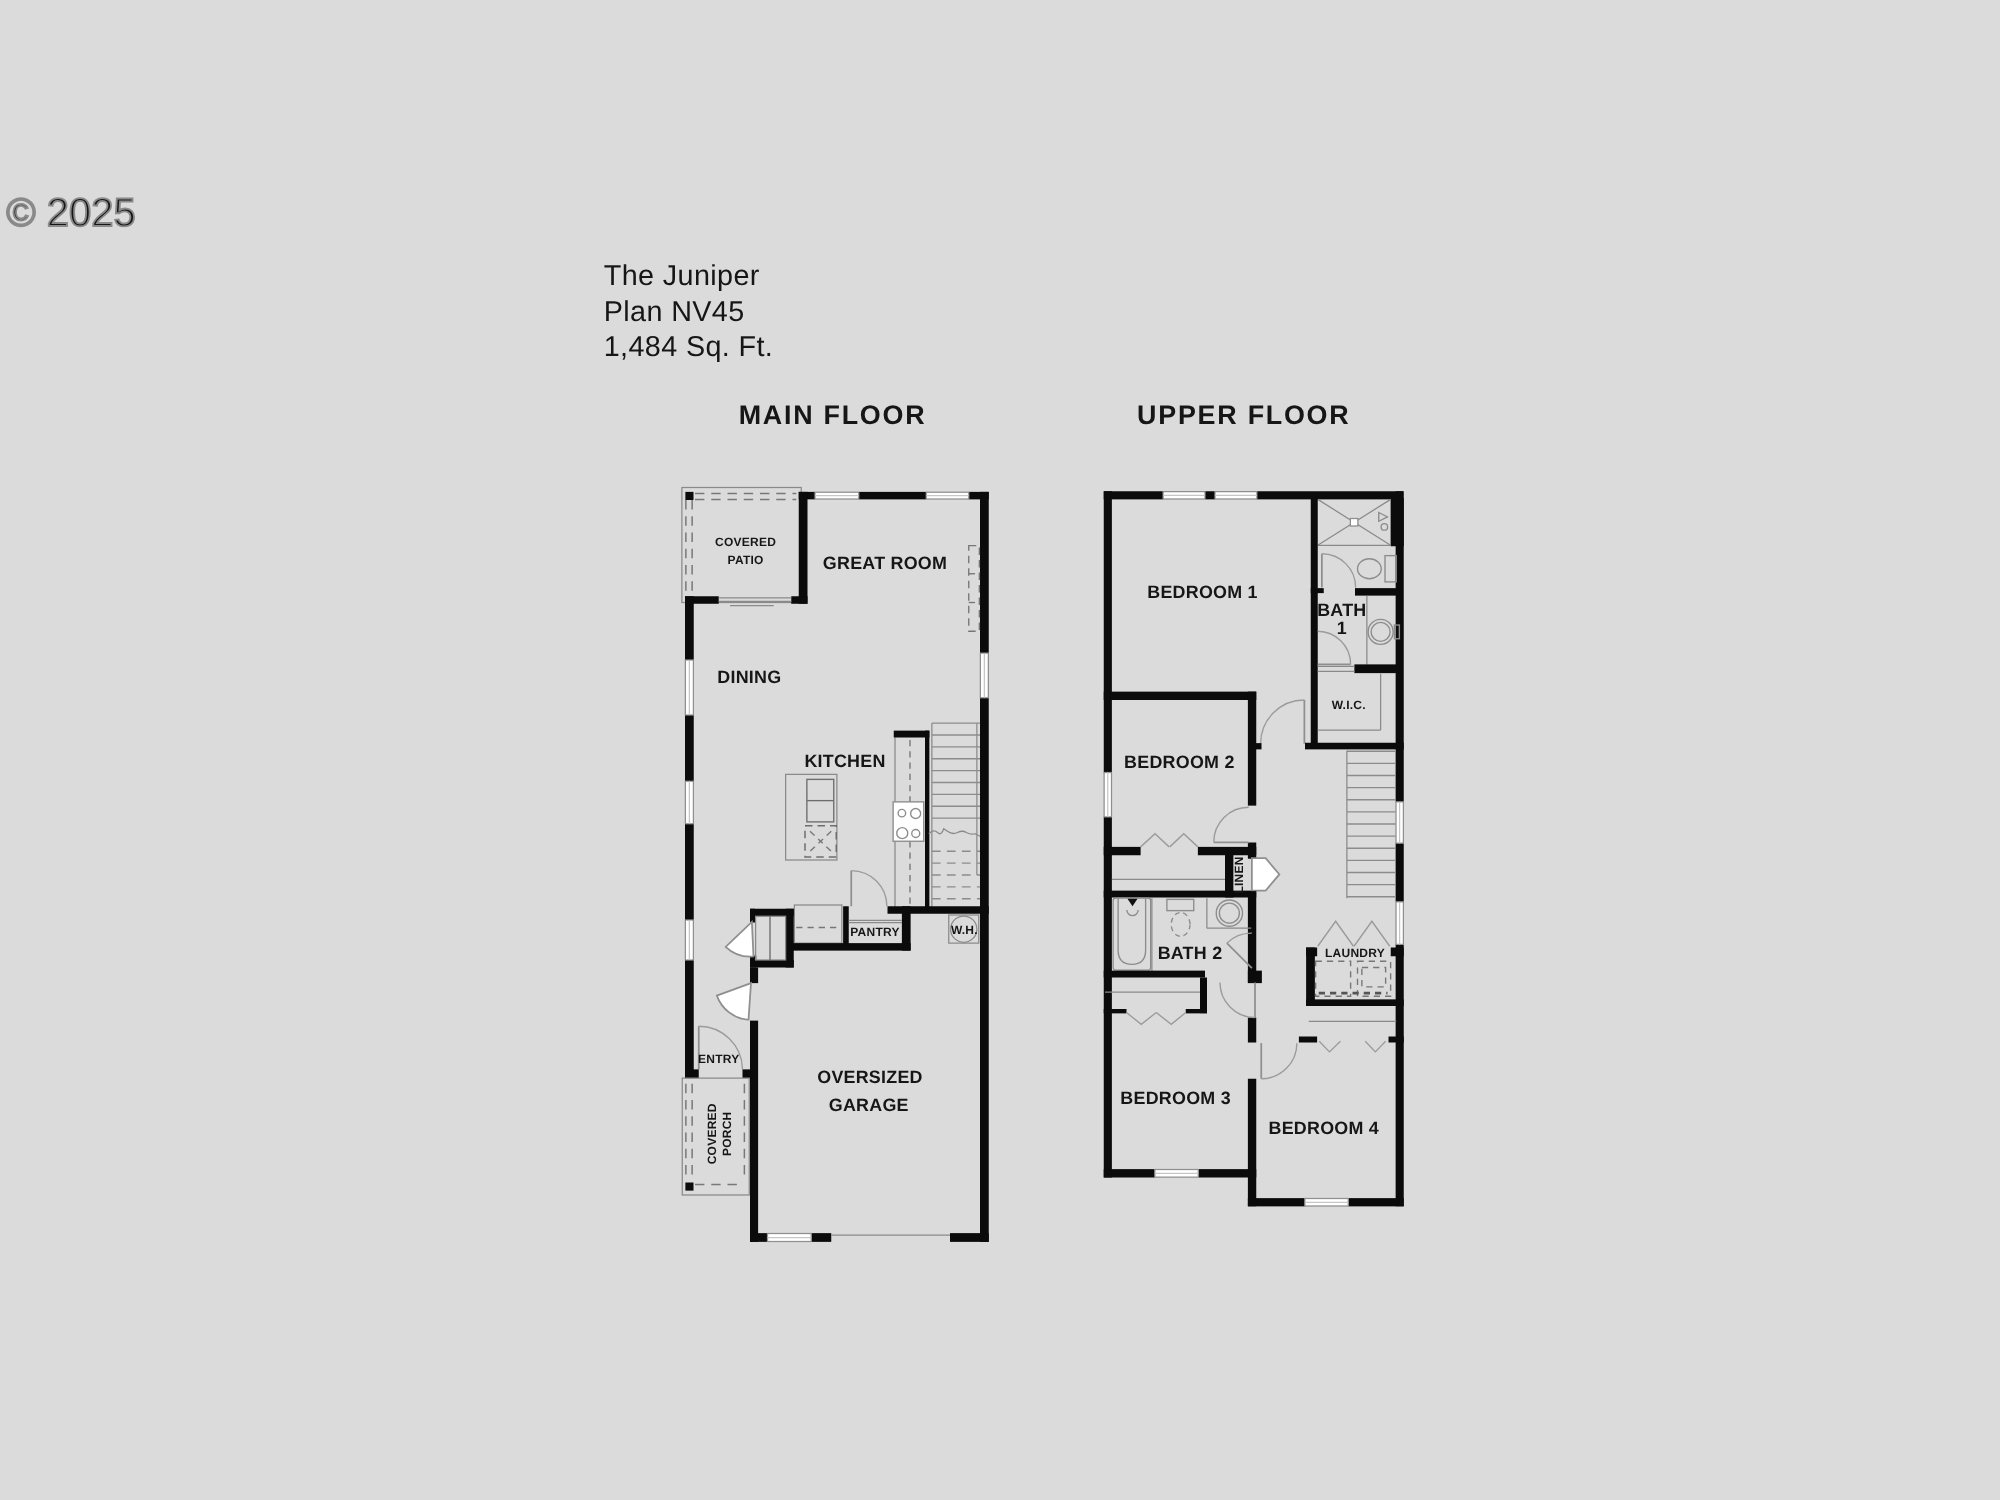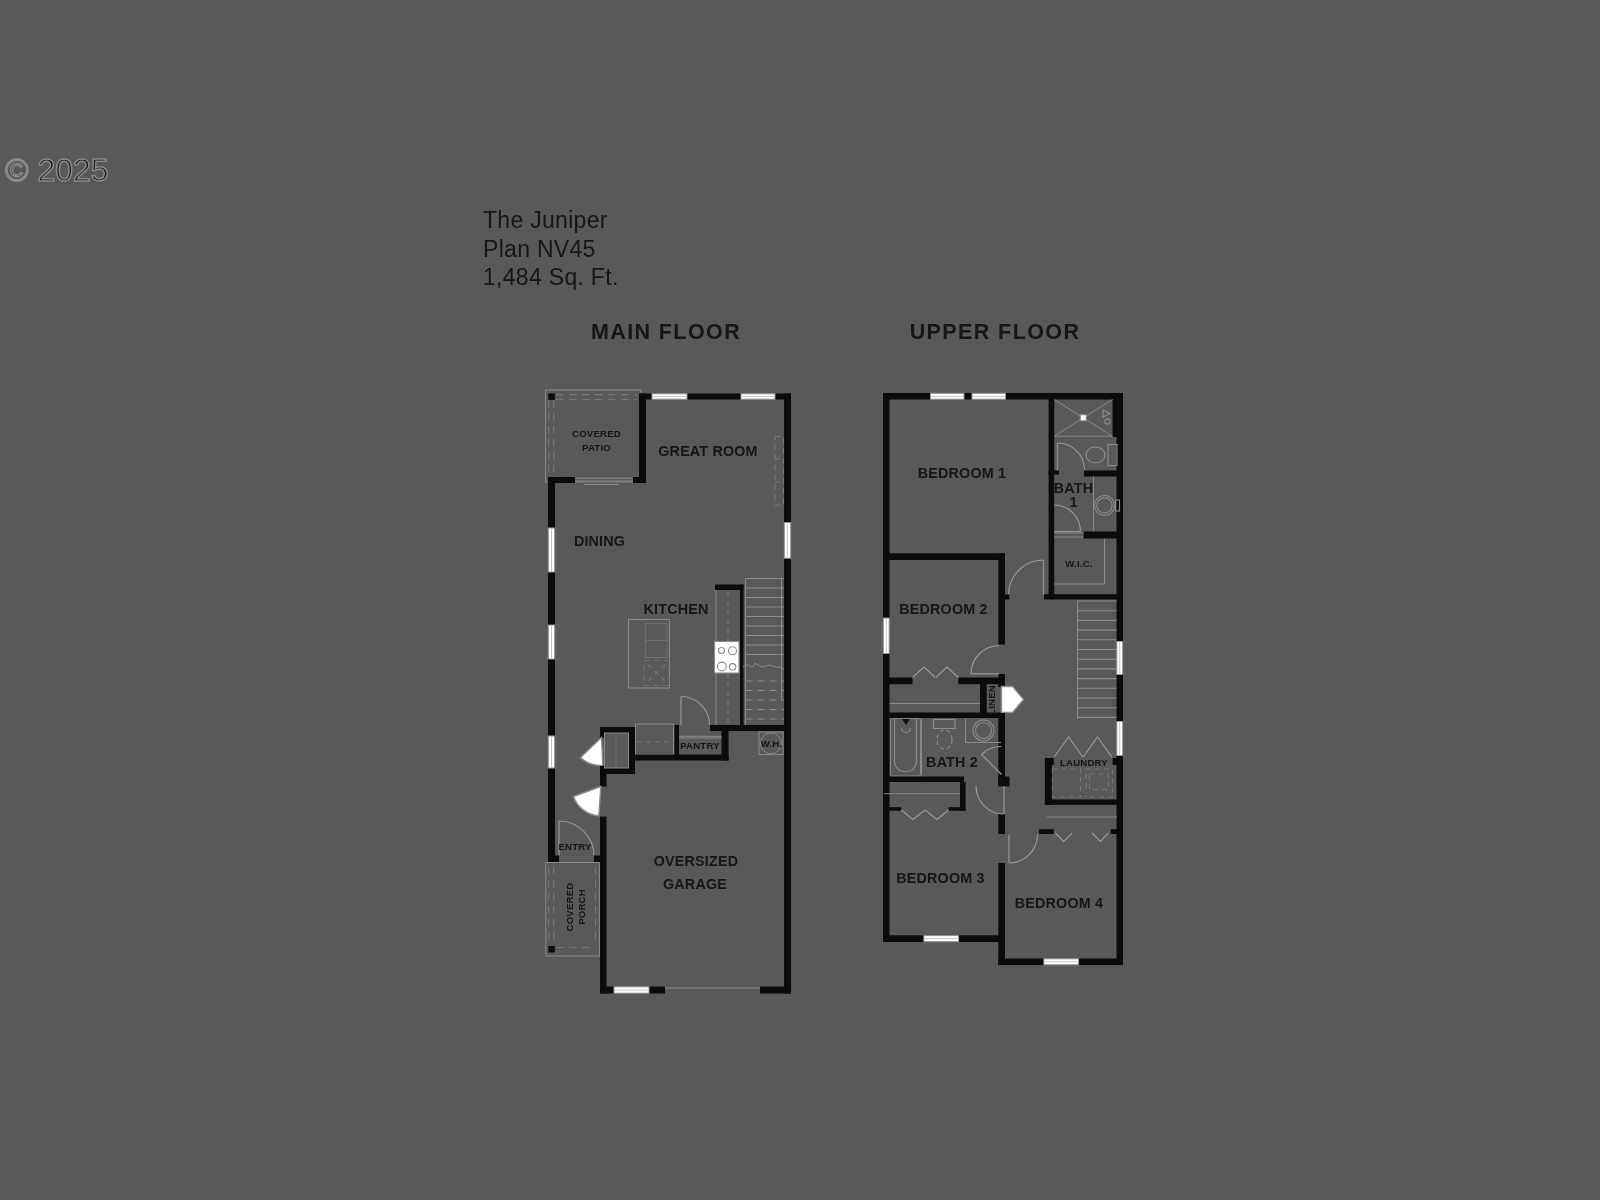--- a/index.html
+++ b/index.html
@@ -1,16 +1,16 @@
 <!DOCTYPE html>
 <html><head>
 <meta charset="utf-8">
 <style>
   html,body{margin:0;padding:0;background:#ffffff;}
-  .page{width:1600px;height:1200px;position:relative;background:#c2410c;font-family:"Liberation Sans",sans-serif;filter:grayscale(1);}
+  .page{width:1600px;height:1200px;position:relative;background:#fde047;font-family:"Liberation Sans",sans-serif;filter:grayscale(1);}
   svg{position:absolute;left:0;top:0;}
   svg text{font-family:"Liberation Sans",sans-serif;fill:#161616;}
   .w{fill:#0b0b0b;}
   .tl{stroke:#8a8a8a;stroke-width:1;fill:none;}
   .t2{stroke:#6e6e6e;stroke-width:1.1;fill:none;}
   .dash{stroke:#787878;stroke-width:1.2;fill:none;stroke-dasharray:7.5 5.5;}
   .dash2{stroke:#777;stroke-width:1.1;fill:none;stroke-dasharray:5 4;}
   .arc{stroke:#9b9b9b;stroke-width:1.1;fill:none;}
   .leaf{stroke:#8f8f8f;stroke-width:1.4;fill:#fff;}
   .win{fill:#fff;stroke:#8f8f8f;stroke-width:1;}

